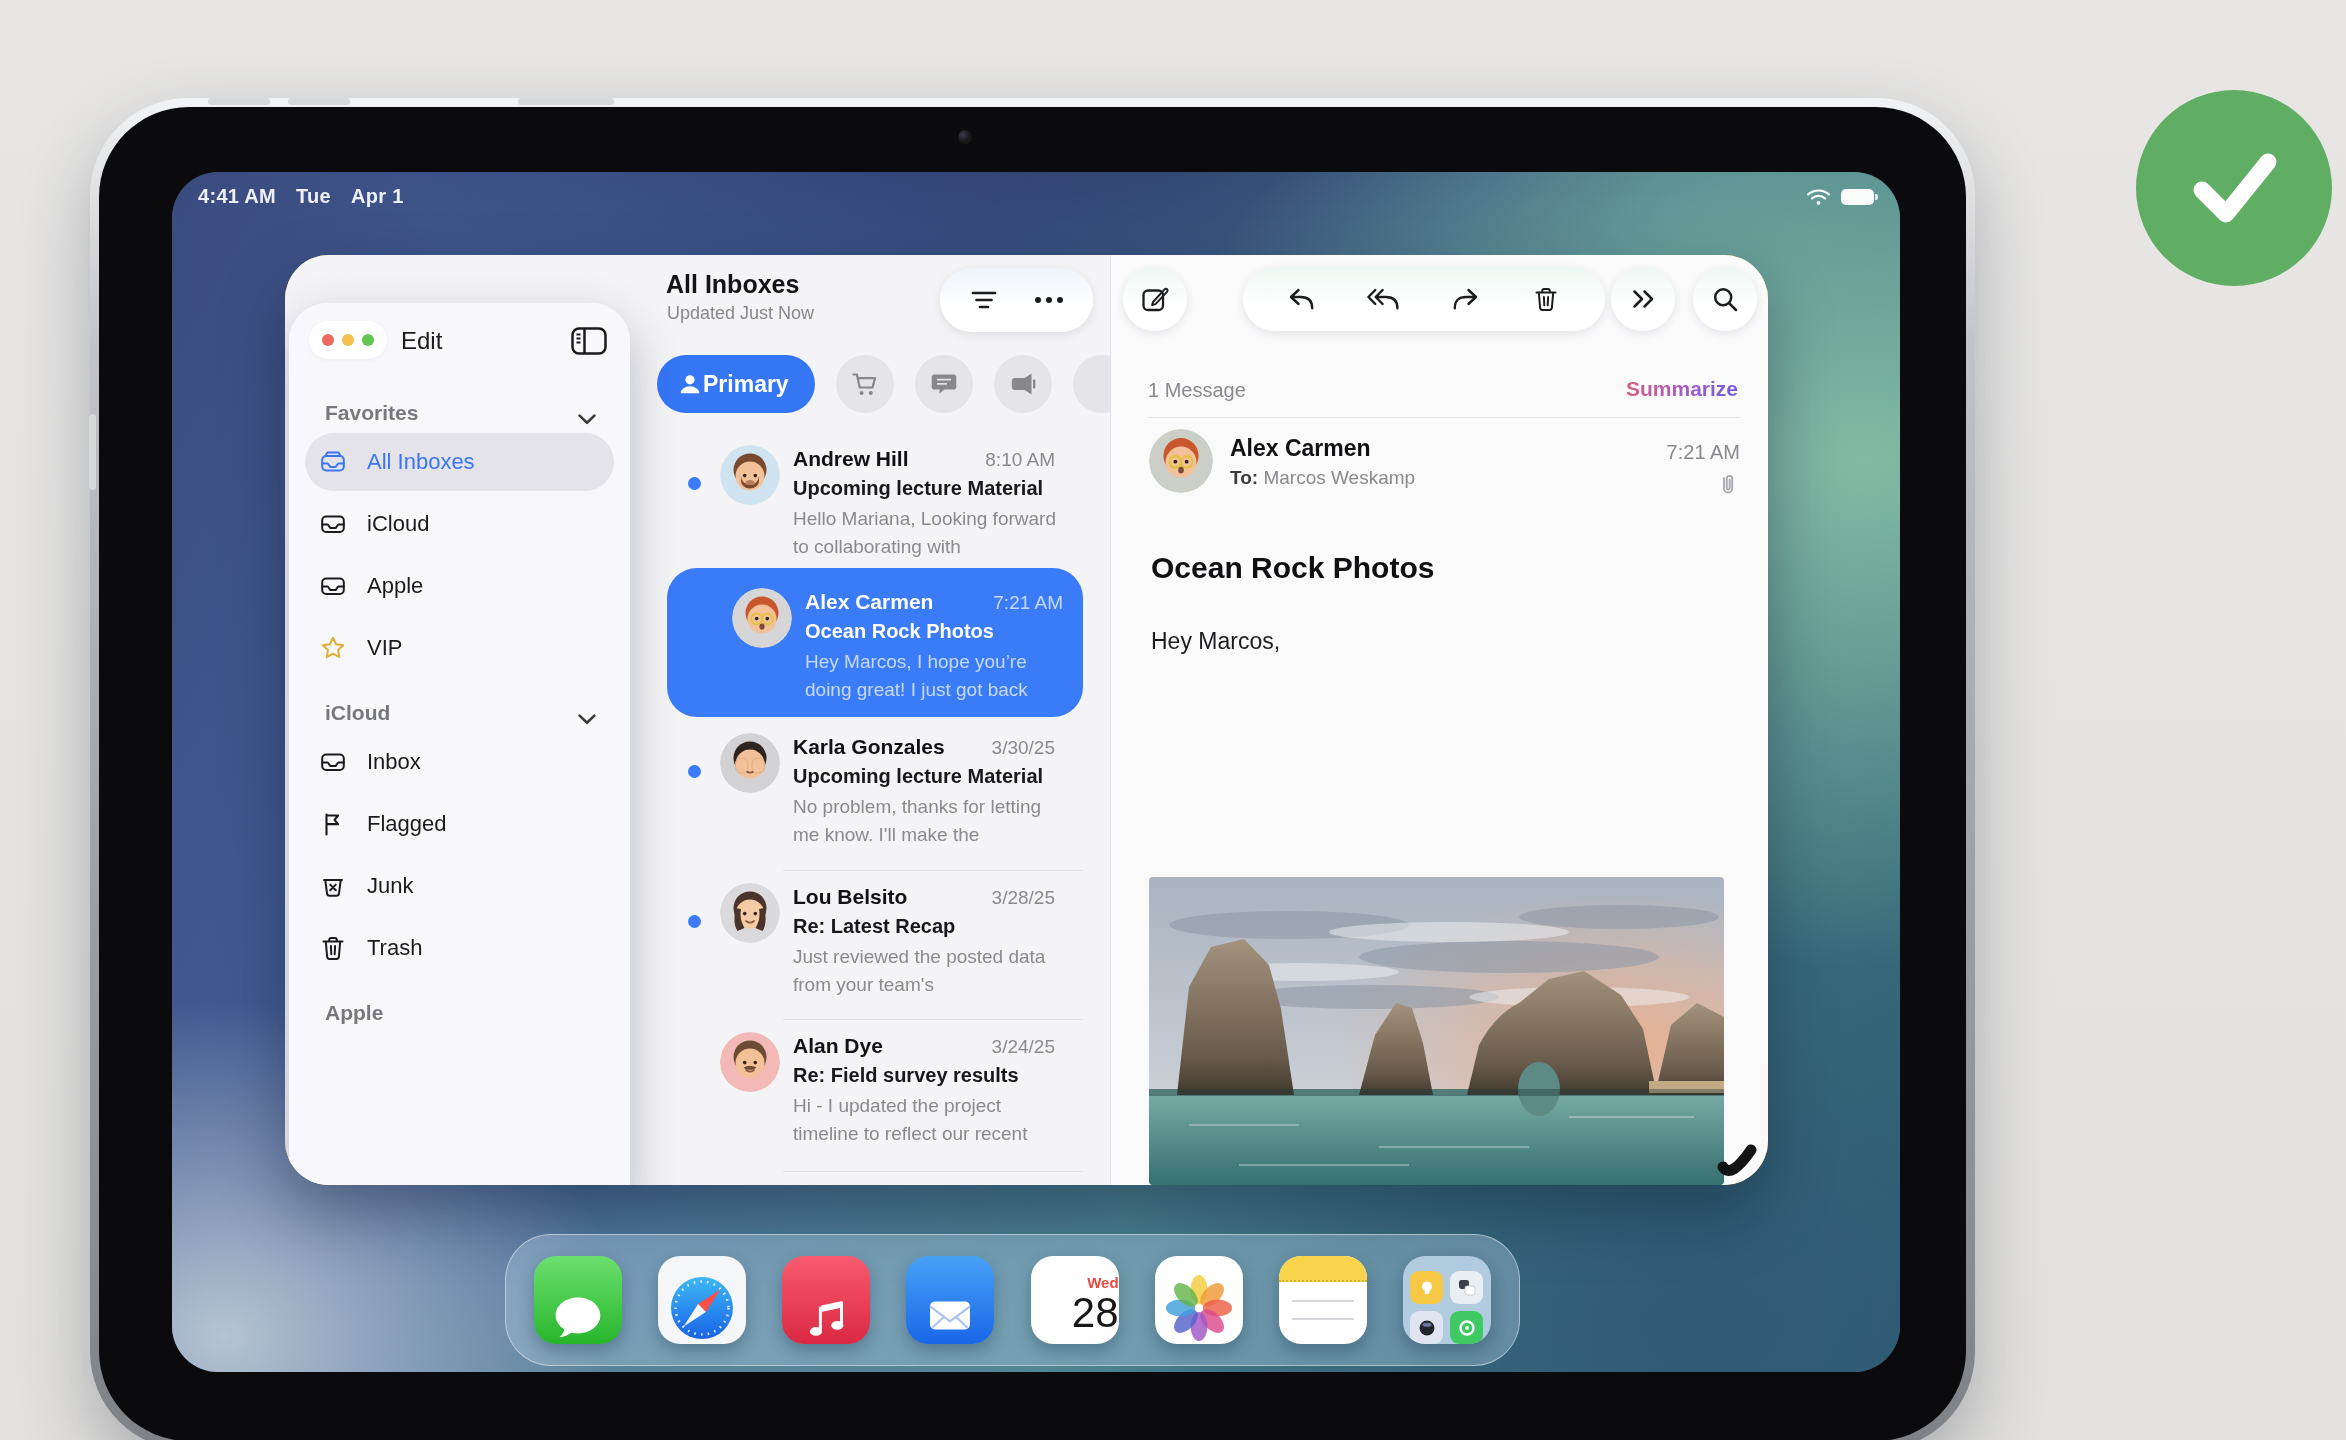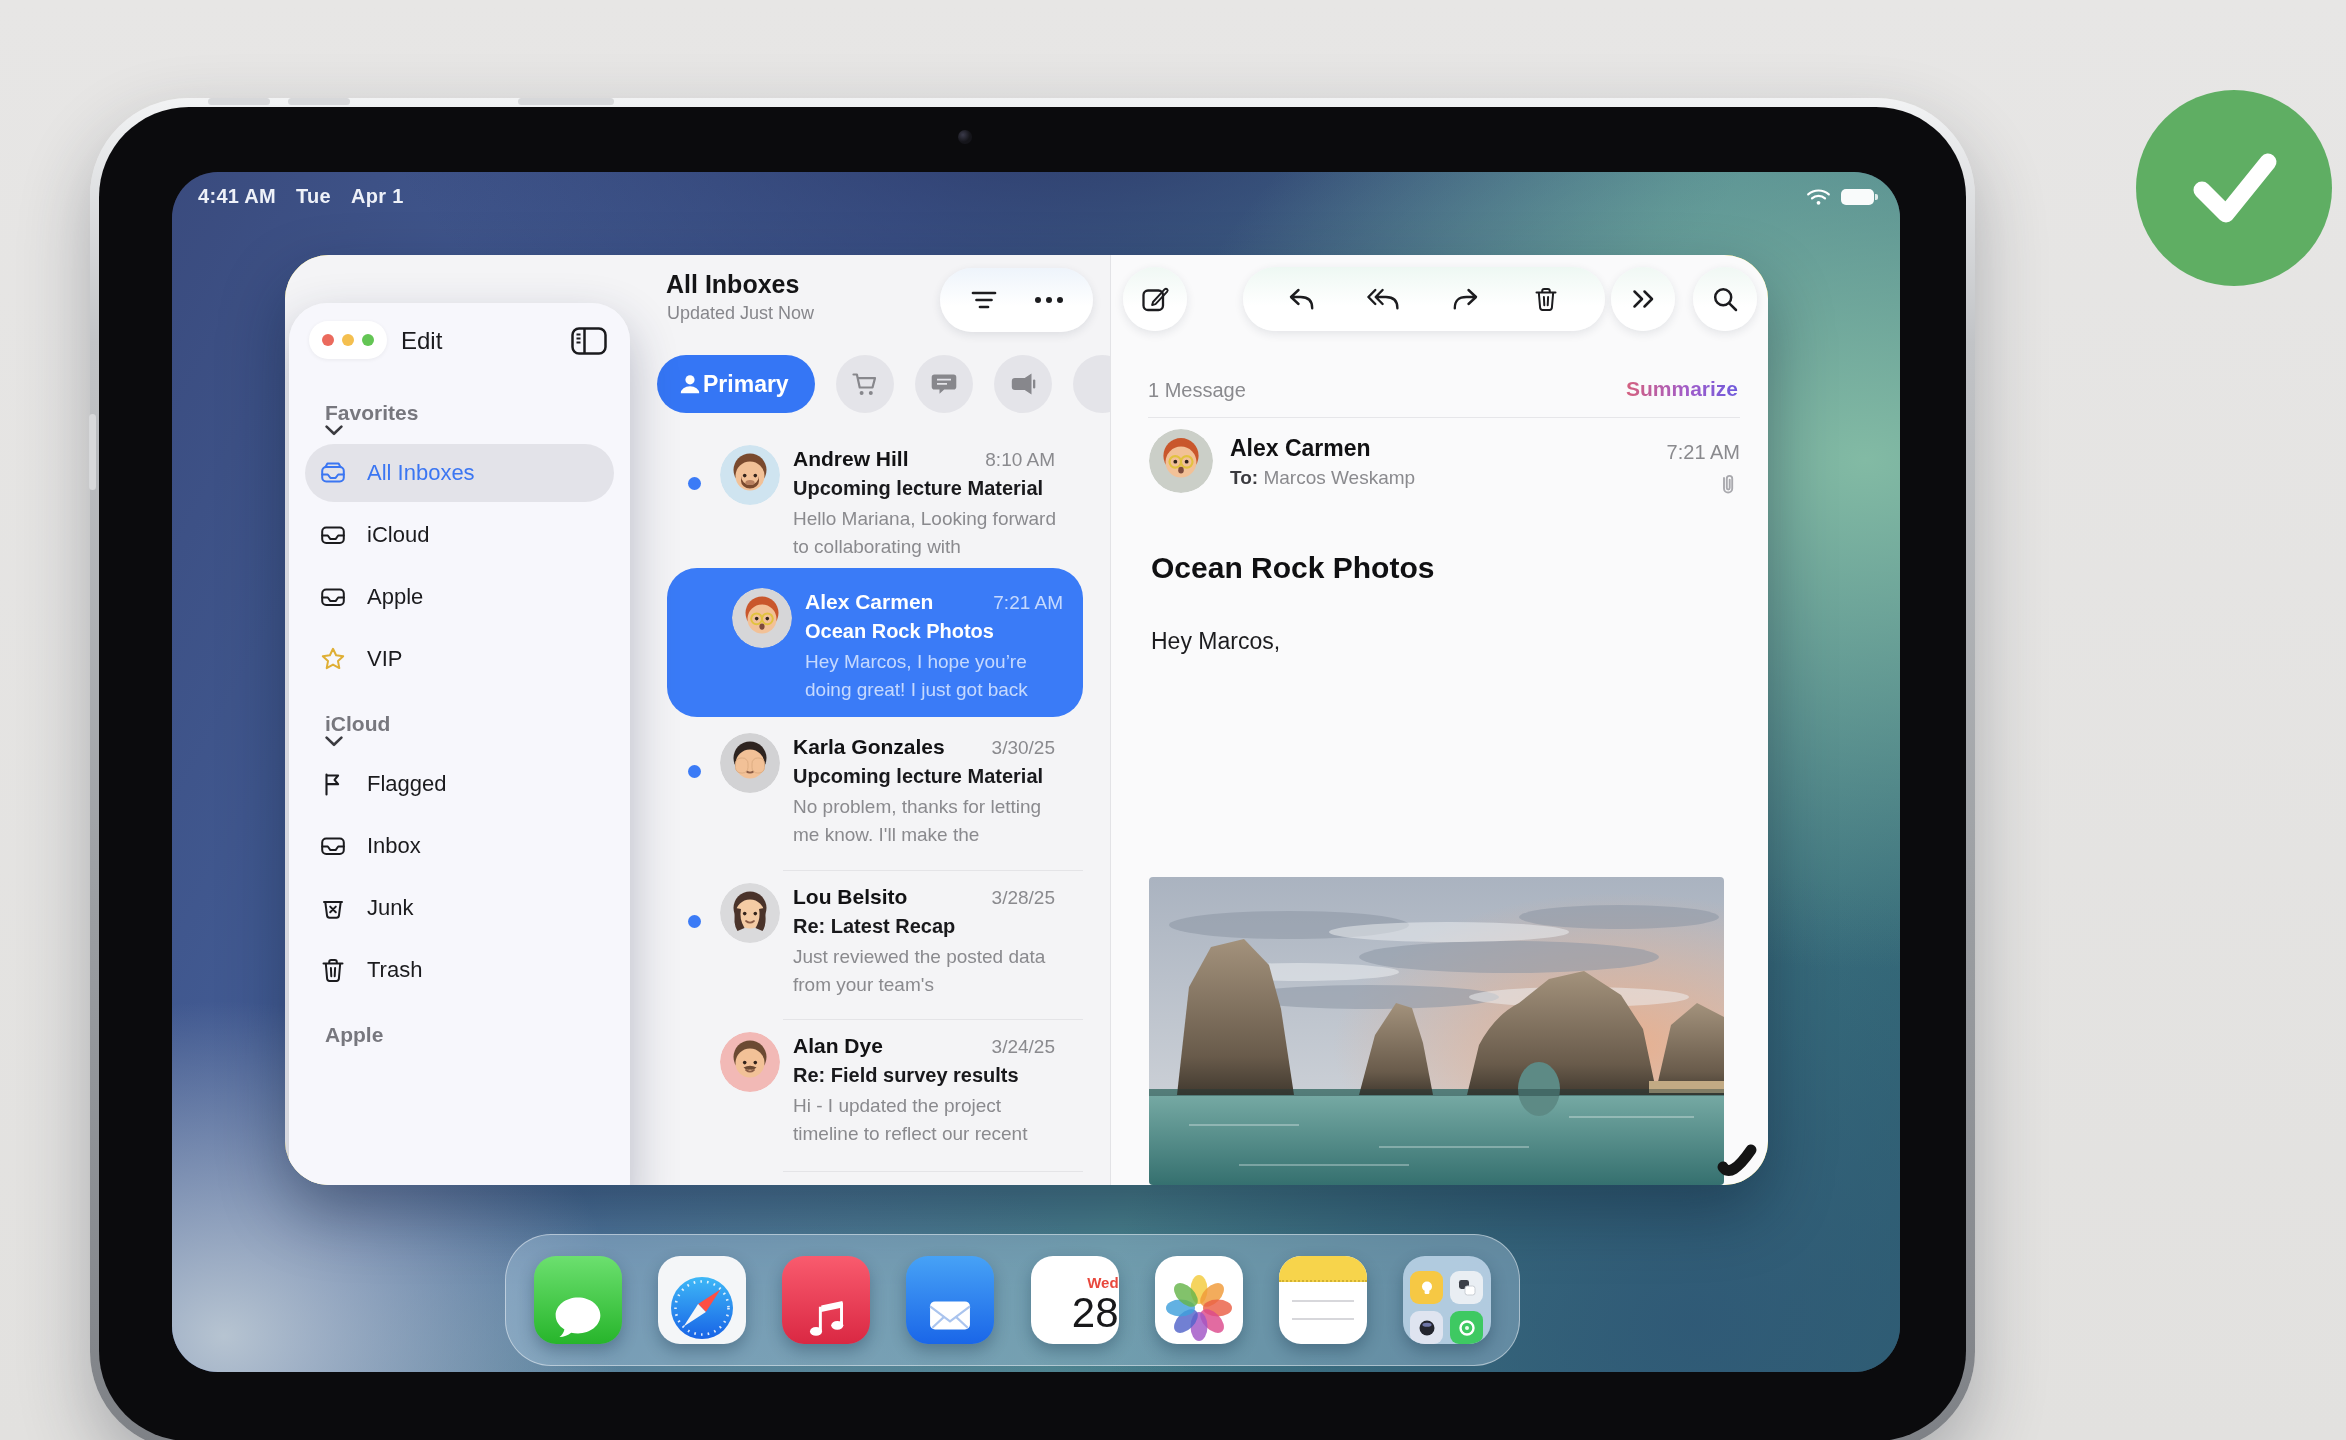--- a/index.html
+++ b/index.html
@@ -52,21 +52,21 @@
 
   
   .sidebar-card { position:absolute; left:4px; top:8px; width:341px; height:916px; border-radius:38px;
                   background:rgba(247,247,252,.97); box-shadow:0 20px 48px rgba(35,42,80,.30); z-index:8;margin-top:40px; }
   .traffic { position:absolute; left:20px; top:18px; width:78px; height:38px; border-radius:19px; background:#fff;
              display:flex; align-items:center; justify-content:center; gap:8px; box-shadow:0 1px 4px rgba(0,0,0,.06); }
   .dot { width:12px; height:12px; border-radius:50%; }
   .edit-label { position:absolute; left:112px; top:24px; font-size:24px; color:#1b1b1e; }
   .toggle-btn { position:absolute; right:22px; top:22px; width:38px; height:32px; color:#1b1b1e; }
   .sidebar-content { position:absolute; left:16px; right:16px; top:88px; }
-  .sb-section { display:flex; align-items:flex-start; justify-content:space-between; padding:10px 18px 8px 20px; margin-top:14px;flex-direction:column; }
+  .sb-section { display:flex; align-items:flex-end; justify-content:space-between; padding:10px 18px 8px 20px; margin-top:14px; }
   .sb-section:first-child { margin-top:0; }
   .sb-section .t { font-size:21px; font-weight:600; color:#77777e; }
   .sb-section .chev { color:#3b3b40; width:18px; height:11px; }
   .sb-item { position:relative; height:58px; display:flex; align-items:center; gap:20px; padding:0 14px 0 14px; border-radius:29px; margin-bottom:4px; }
   .sb-item .ic { width:28px; height:28px; flex:0 0 28px; display:flex; align-items:center; justify-content:center; color:#1b1b1e; }
   .sb-item .lb { font-size:22px; color:#1b1b1e; }
   .sb-item.selected { background:#e3e3e9; }
   .sb-item.selected .ic, .sb-item.selected .lb { color:#3b76f2; }
   .sb-item .ic.gold { color:#dfaf35; }
 
@@ -542,33 +542,33 @@
                 <div class="t">iCloud</div>
                 <div class="chev">
                   <svg width="18" height="11" viewBox="0 0 18 11">
                     <path d="M1.6 1.6 L9 8.8 L16.4 1.6" fill="none" stroke="currentColor" stroke-linecap="round" stroke-linejoin="round" stroke-width="2.6"></path>
                   </svg>
                 </div>
               </div>
               <div class="sb-item">
                 <div class="ic">
                   <svg width="28" height="28" viewBox="0 0 28 28">
-                    <path d="M7.5 24.5 V4.5 M7.5 5.5 h11.6 l-3.6 4.3 3.6 4.3 H7.5" fill="none" stroke="currentColor" stroke-linecap="round" stroke-linejoin="round" stroke-width="2.1"></path>
-                  </svg>
-                </div>
-                <div class="lb">Flagged</div>
+                    <rect x="3.2" y="6.5" width="21.6" height="15.5" rx="4" fill="none" stroke="currentColor" stroke-linecap="round" stroke-linejoin="round" stroke-width="2"></rect>
+                    <path d="M3.2 14.5 h5.6 l2.6 3.6 h5.2 l2.6 -3.6 h5.6" fill="none" stroke="currentColor" stroke-linecap="round" stroke-linejoin="round" stroke-width="2"></path>
+                  </svg>
+                </div>
+                <div class="lb">Inbox</div>
               </div>
               <div class="sb-item">
                 <div class="ic">
                   <svg width="28" height="28" viewBox="0 0 28 28">
-                    <rect x="3.2" y="6.5" width="21.6" height="15.5" rx="4" fill="none" stroke="currentColor" stroke-linecap="round" stroke-linejoin="round" stroke-width="2"></rect>
-                    <path d="M3.2 14.5 h5.6 l2.6 3.6 h5.2 l2.6 -3.6 h5.6" fill="none" stroke="currentColor" stroke-linecap="round" stroke-linejoin="round" stroke-width="2"></path>
-                  </svg>
-                </div>
-                <div class="lb">Inbox</div>
+                    <path d="M7.5 24.5 V4.5 M7.5 5.5 h11.6 l-3.6 4.3 3.6 4.3 H7.5" fill="none" stroke="currentColor" stroke-linecap="round" stroke-linejoin="round" stroke-width="2.1"></path>
+                  </svg>
+                </div>
+                <div class="lb">Flagged</div>
               </div>
               <div class="sb-item">
                 <div class="ic">
                   <svg width="28" height="28" viewBox="0 0 28 28">
                     <path d="M5 8 h18 M6.3 8 l1.7 13.4 a2.6 2.6 0 0 0 2.6 2.3 h6.8 a2.6 2.6 0 0 0 2.6 -2.3 L21.7 8 M11.2 12.6 l5.6 5.6 M16.8 12.6 l-5.6 5.6" fill="none" stroke="currentColor" stroke-linecap="round" stroke-linejoin="round" stroke-width="2"></path>
                   </svg>
                 </div>
                 <div class="lb">Junk</div>
               </div>
               <div class="sb-item">

